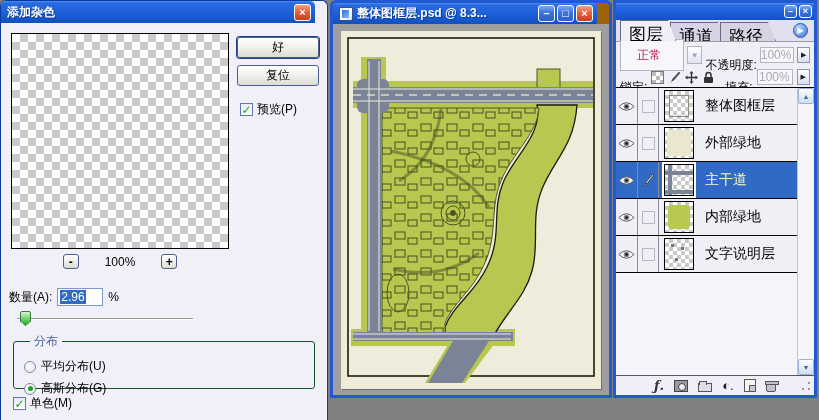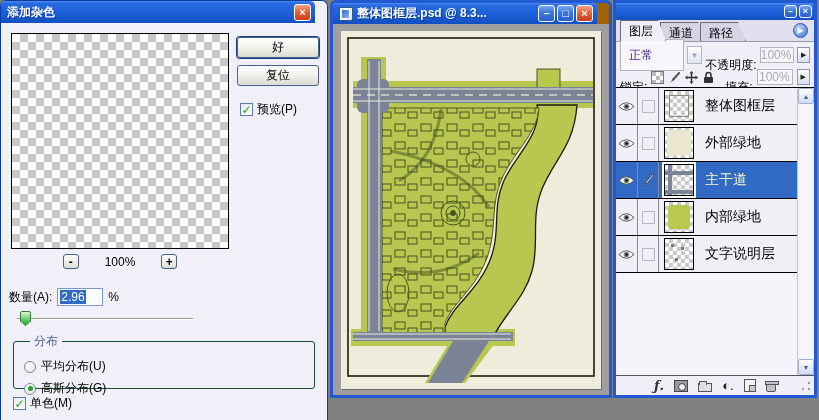--- a/index.html
+++ b/index.html
@@ -59,27 +59,27 @@
   .doc-canvas { position:absolute; left:0; right:0; top:21px; bottom:0; background:#9e9e9e; overflow:hidden; }
   .paper { position:absolute; left:8px; top:7px; width:260px; height:358px; background:#efecdb; box-shadow:1px 1px 0 #6e6e6e; }
 
   
   .palette { position:absolute; left:613px; top:0; width:204px; height:398px; border:3px solid #2059d0;
     background:#f0eff8; z-index:2; }
   .palette-titlebar { position:absolute; left:0; top:0; right:0; height:17px;
     background:linear-gradient(180deg,#4a8df2 0%,#2a6ae0 15%,#1b5fd9 60%,#1150c0 100%); display:flex; align-items:center; justify-content:flex-end; padding:0 2px; }
   .palette-titlebar .tb-btn { width:13px; height:13px; font-size:9px; }
   .tabsrow { position:absolute; left:0; top:17px; right:0; height:22px; background:#e2e0ee; border-bottom:1px solid #9a99a8; display:flex; align-items:flex-end; padding-left:4px; }
-  .tab { height:19px; padding:2px 12px 0 8px; margin-right:-6px; font-size:12px; border:1px solid #6a6a78; border-bottom:none;
+  .tab { height:19px; padding:2px 12px 0 8px; margin-right:-6px; font-size:17px; border:1px solid #6a6a78; border-bottom:none;
     background:#d6d4e4; clip-path:polygon(0 0,calc(100% - 8px) 0,100% 100%,0 100%); }
   .tab.active { background:#f0eff8; position:relative; z-index:1; height:21px; }
   .menu-arrow { margin-left:auto; margin-right:6px; margin-bottom:3px; width:15px; height:15px; border-radius:50%;
     background:radial-gradient(circle at 35% 30%,#bcd4fa,#3d74d8); color:#fff; font-size:8px; display:flex; align-items:center; justify-content:center; border:1px solid #2a54a8; }
   .blendrow { position:absolute; left:0; top:40px; right:0; height:24px; display:flex; align-items:center; padding:0 4px; gap:3px; }
-  .blend-select { width:66px; height:32px; border:1px solid #b4b2c4; background:#f7f7fb; color:#4c1d95; display:flex; align-items:center; padding-left:8px; }
+  .blend-select { width:66px; height:32px; border:1px solid #b4b2c4; background:#f7f7fb; color:#be185d; display:flex; align-items:center; padding-left:16px; }
   .mini-drop { width:16px; height:18px; border:1px solid #b4b2c4; background:linear-gradient(180deg,#fff,#dfe4f2); color:#9aa2bc; font-size:8px; display:flex; align-items:center; justify-content:center; }
   .fieldlbl { font-size:12px; white-space:nowrap;margin-top:20px; }
   .pct-field { width:36px; height:16px; border:1px solid #b4b2c4; background:#f7f7fb; color:#a8a8b4; display:flex; align-items:center; justify-content:flex-end; padding-right:2px; }
   .pct-arrow { width:13px; height:16px; border:1px solid #8a96b4; background:linear-gradient(180deg,#fff,#d8dff0); color:#222; font-size:7px; display:flex; align-items:center; justify-content:center; }
   .lockrow { position:absolute; left:0; top:64px; right:0; height:21px; display:flex; align-items:center; padding:0 4px; gap:4px; border-bottom:1px solid #000; }
   .lockicon { width:13px; height:13px; display:inline-block; }
   .layers-list { position:absolute; left:0; top:85px; right:17px; bottom:20px; background:#f5f4fb; overflow:hidden; }
   .layer-row { height:37px; display:flex; align-items:stretch; border-bottom:1px solid #000; background:#f0eff6; }
   .layer-row.selected { background:#316ac5; color:#fef9c3; }
   .cell-eye { width:22px; border-right:1px solid #8a8a96; display:flex; align-items:center; justify-content:center; }

